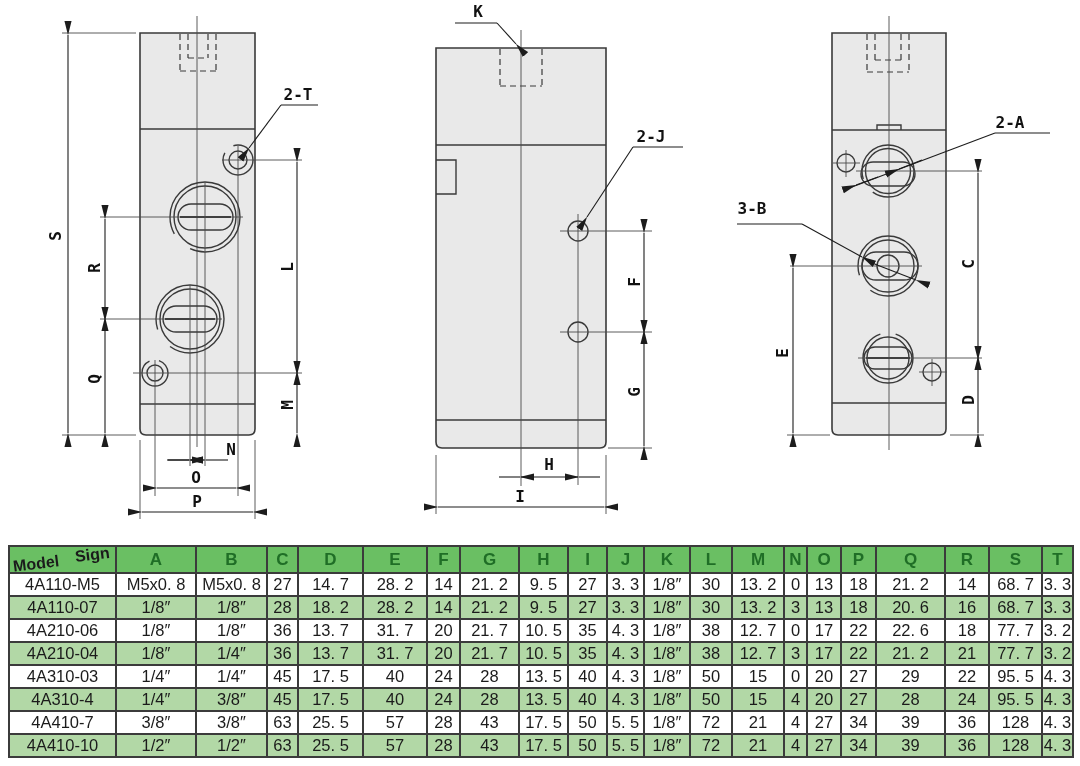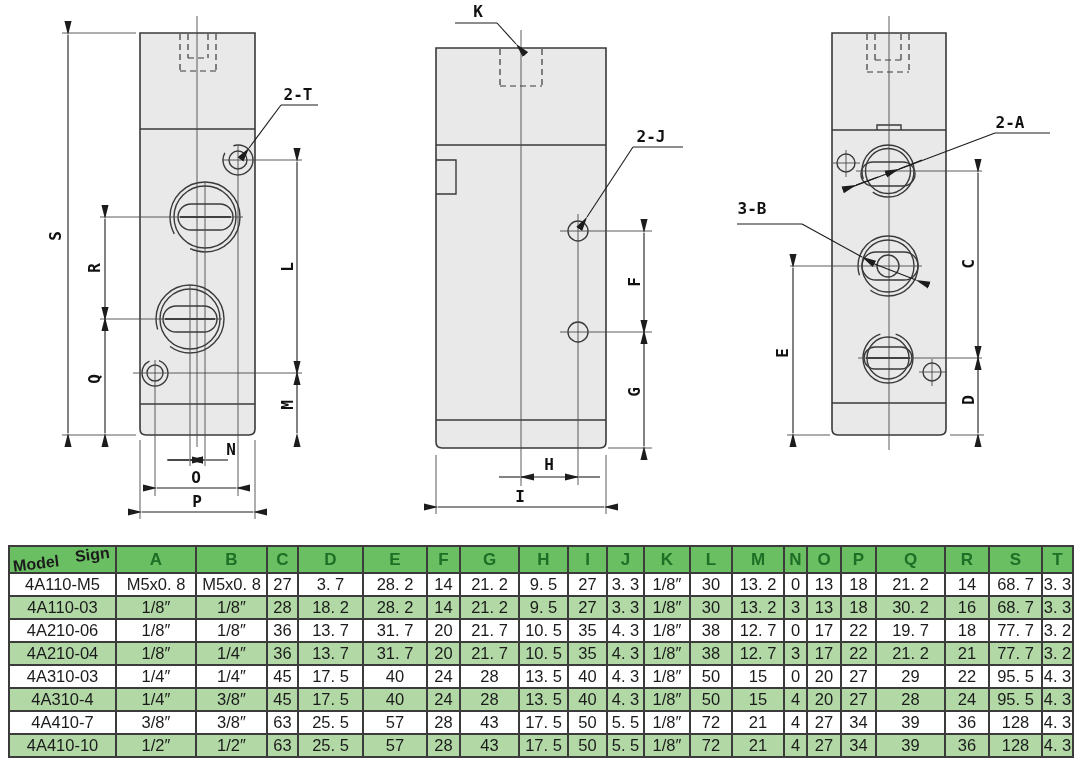--- a/index.html
+++ b/index.html
@@ -327,57 +327,57 @@
             <th>S</th>
             <th>T</th>
           </tr>
     </thead>
     <tbody id="table-body">
           <tr class="white">
             <td>4A110-M5</td>
             <td>M5x0. 8</td>
             <td>M5x0. 8</td>
             <td>27</td>
-            <td>3. 7</td>
+            <td>14. 7</td>
             <td>28. 2</td>
             <td>14</td>
             <td>21. 2</td>
             <td>9. 5</td>
             <td>27</td>
             <td>3. 3</td>
             <td>1/8″</td>
             <td>30</td>
             <td>13. 2</td>
             <td>0</td>
             <td>13</td>
             <td>18</td>
             <td>21. 2</td>
             <td>14</td>
             <td>68. 7</td>
             <td>3. 3</td>
           </tr>
           <tr class="green">
-            <td>4A110-03</td>
+            <td>4A110-07</td>
             <td>1/8″</td>
             <td>1/8″</td>
             <td>28</td>
             <td>18. 2</td>
             <td>28. 2</td>
             <td>14</td>
             <td>21. 2</td>
             <td>9. 5</td>
             <td>27</td>
             <td>3. 3</td>
             <td>1/8″</td>
             <td>30</td>
             <td>13. 2</td>
             <td>3</td>
             <td>13</td>
             <td>18</td>
-            <td>30. 2</td>
+            <td>20. 6</td>
             <td>16</td>
             <td>68. 7</td>
             <td>3. 3</td>
           </tr>
           <tr class="white">
             <td>4A210-06</td>
             <td>1/8″</td>
             <td>1/8″</td>
             <td>36</td>
             <td>13. 7</td>
@@ -386,21 +386,21 @@
             <td>21. 7</td>
             <td>10. 5</td>
             <td>35</td>
             <td>4. 3</td>
             <td>1/8″</td>
             <td>38</td>
             <td>12. 7</td>
             <td>0</td>
             <td>17</td>
             <td>22</td>
-            <td>19. 7</td>
+            <td>22. 6</td>
             <td>18</td>
             <td>77. 7</td>
             <td>3. 2</td>
           </tr>
           <tr class="green">
             <td>4A210-04</td>
             <td>1/8″</td>
             <td>1/4″</td>
             <td>36</td>
             <td>13. 7</td>

